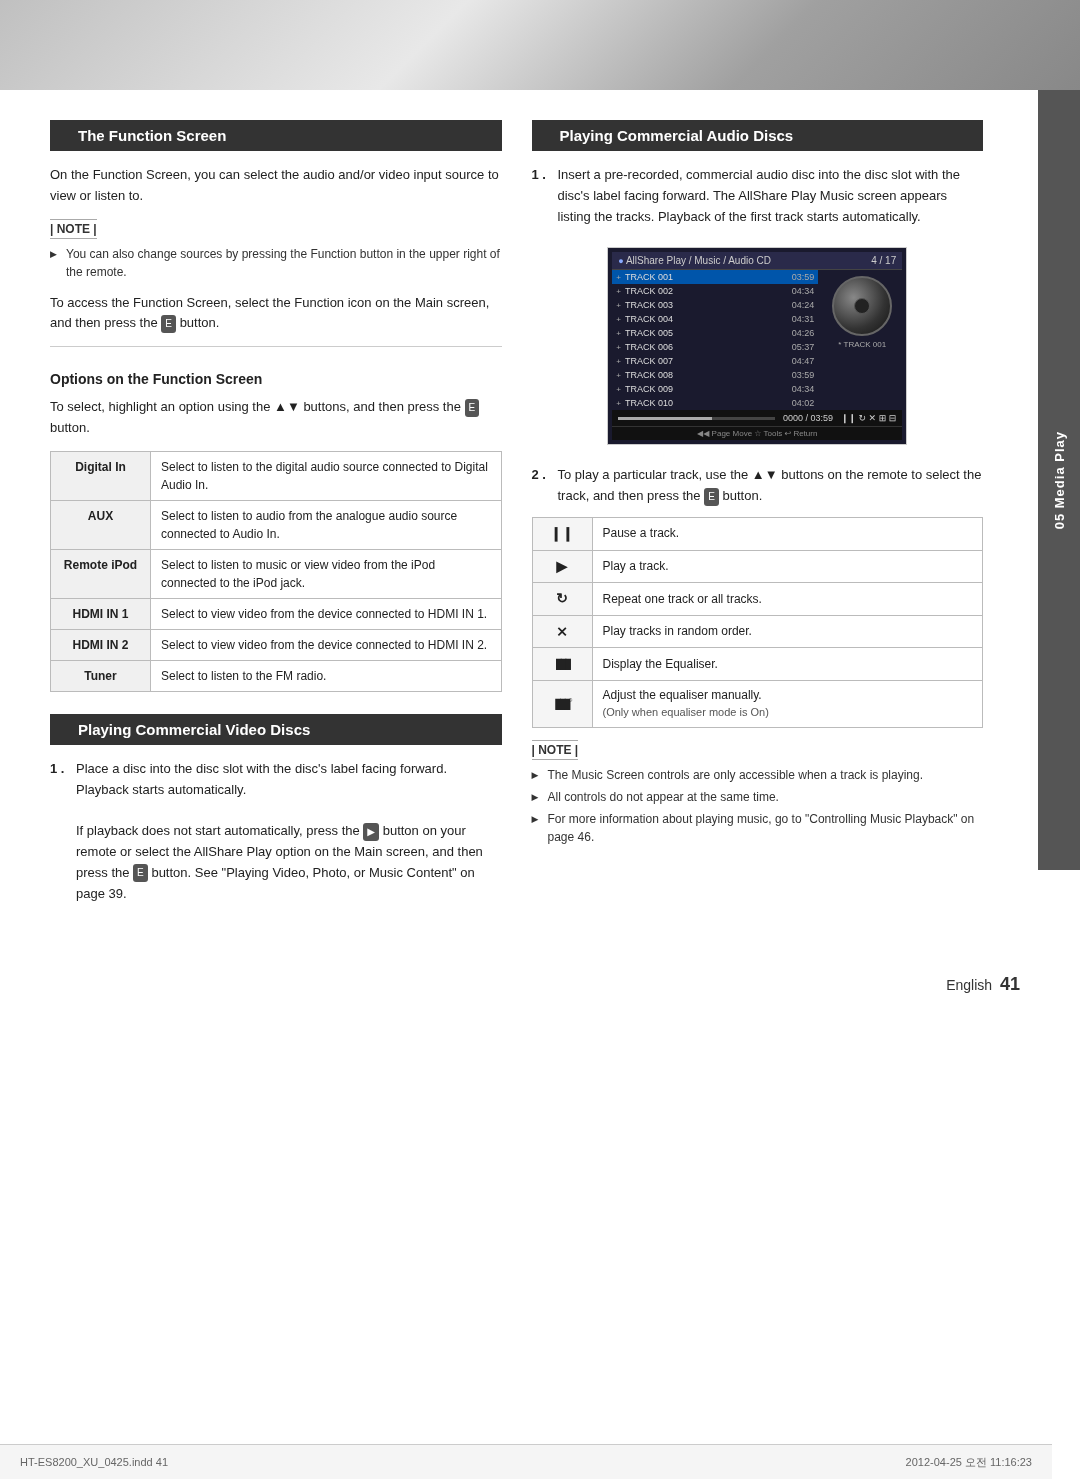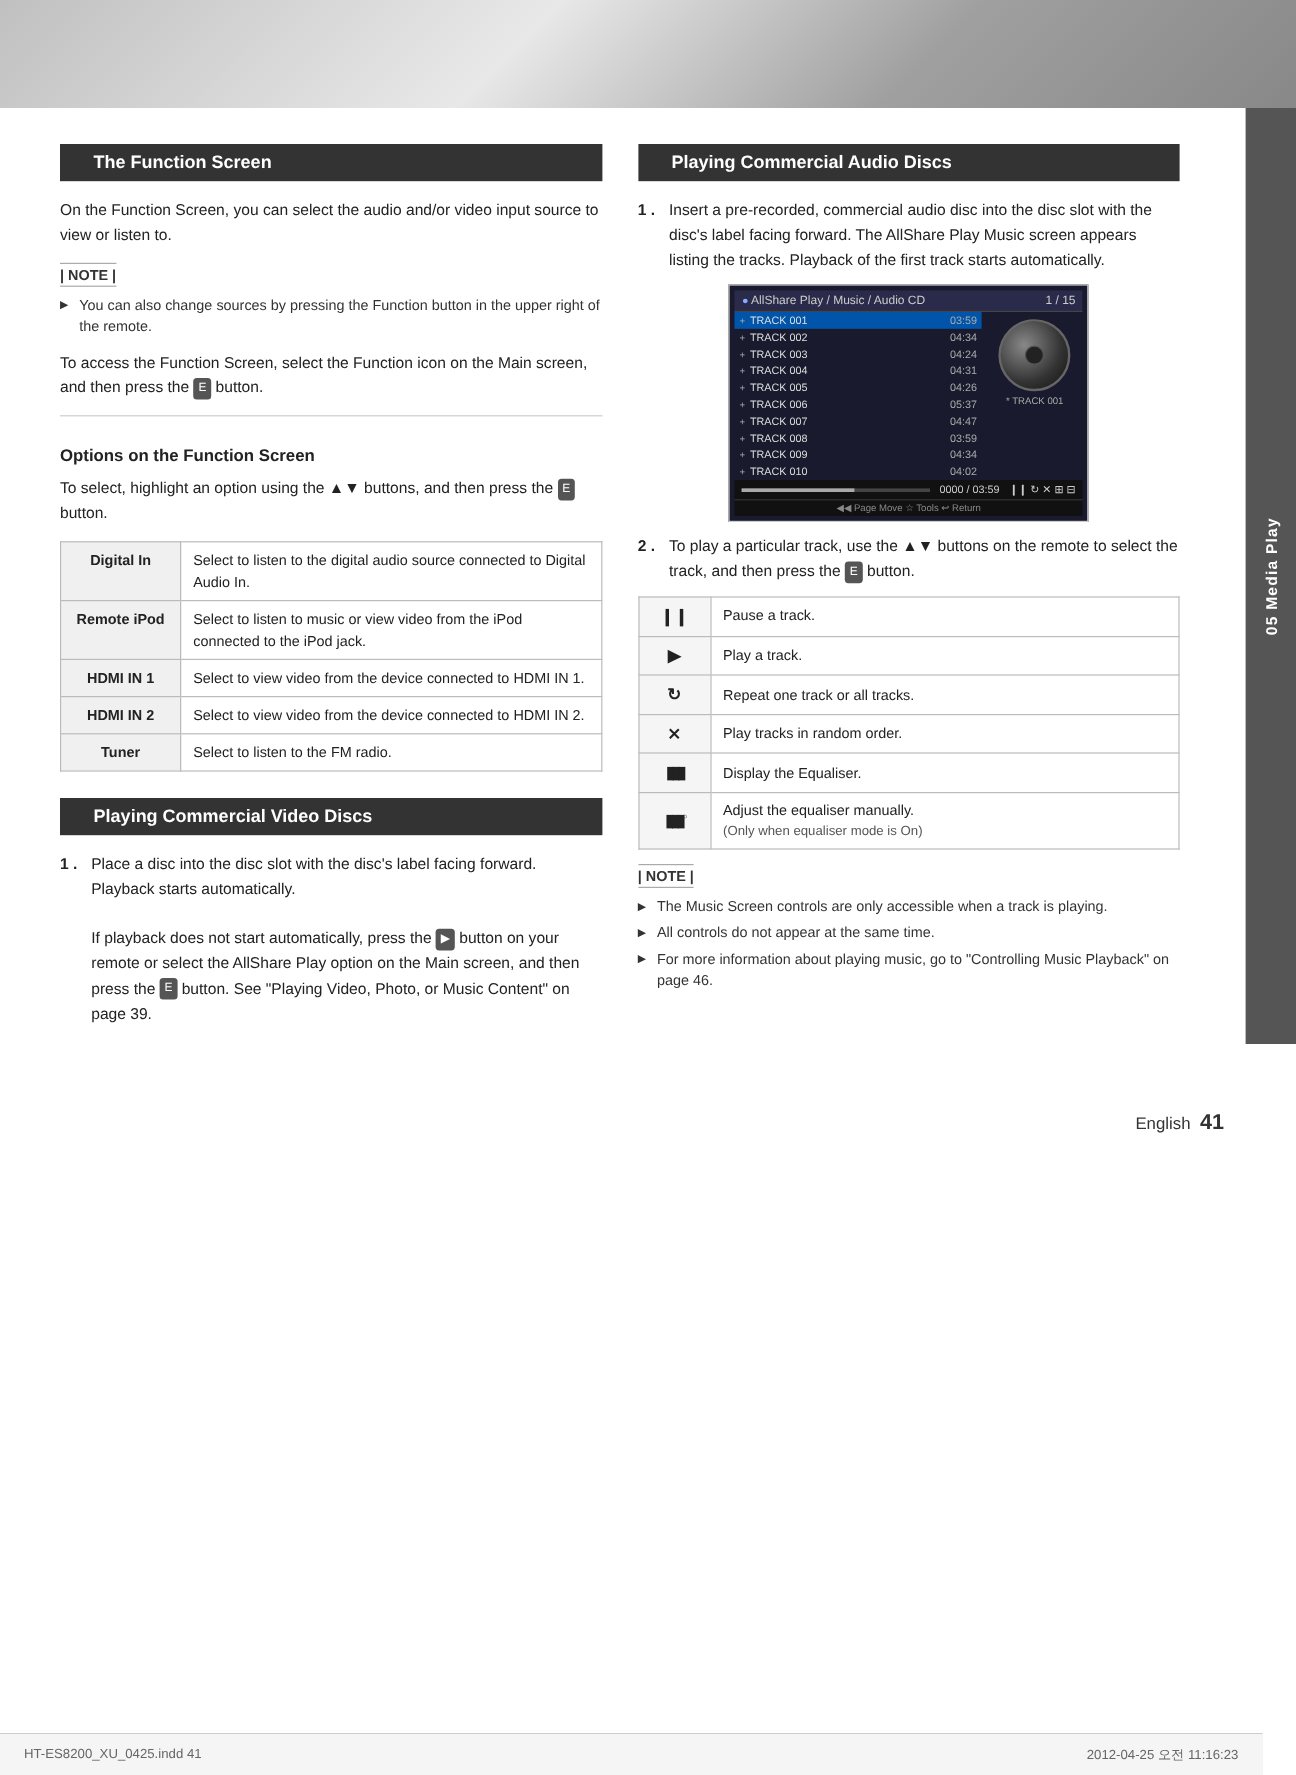--- a/index.html
+++ b/index.html
@@ -150,21 +150,21 @@
     .numbered-item .num {
       font-weight: bold;
       min-width: 20px;
     }
 
     
     .screen-image {
       border: 1px solid #ccc;
       background: #1a1a2e;
       width: 300px;
-      margin: 0 auto;
+      margin: 20px auto;
       padding: 4px;
       font-size: 10px;
       color: #eee;
       position: relative;
     }
     .screen-header {
       background: #2a2a4a;
       padding: 3px 6px;
       display: flex;
       justify-content: space-between;
@@ -373,20 +373,24 @@
       <span>To select, highlight an option using the ▲▼ buttons, and then press the</span>
       <span class="button-icon">E</span>
       <span>button.</span>
     </p>
 
     <table class="options-table">
       <tbody id="options-table-body">
       <tr>
       <td>Digital In</td>
       <td>Select to listen to the digital audio source connected to Digital Audio In.</td>
+    </tr>
+          <tr>
+      <td>AUX</td>
+      <td>Select to listen to audio from the analogue audio source connected to Audio In.</td>
     </tr>
           <tr>
       <td>Remote iPod</td>
       <td>Select to listen to music or view video from the iPod connected to the iPod jack.</td>
     </tr>
           <tr>
       <td>HDMI IN 1</td>
       <td>Select to view video from the device connected to HDMI IN 1.</td>
     </tr>
           <tr>
@@ -431,21 +435,21 @@
       <span class="num">1 .</span>
       <span>Insert a pre-recorded, commercial audio disc into the disc slot with the disc's label facing forward. The AllShare Play Music screen appears listing the tracks. Playback of the first track starts automatically.</span>
     </div>
 
     <div class="screen-image">
       <div class="screen-header">
         <span>
           <span style="color:#88aaff; font-size:9px;">●</span>
           <span>AllShare Play / Music /  Audio CD</span>
         </span>
-        <span>1 / 15</span>
+        <span>4 / 17</span>
       </div>
       <div class="screen-body">
         <div class="track-list" id="track-list-container">
             <div class="track-row highlighted">
       <span class="plus">+</span>
       <span class="tname">TRACK 001</span>
       <span class="ttime">03:59</span>
     </div>
             <div class="track-row">
       <span class="plus">+</span>

